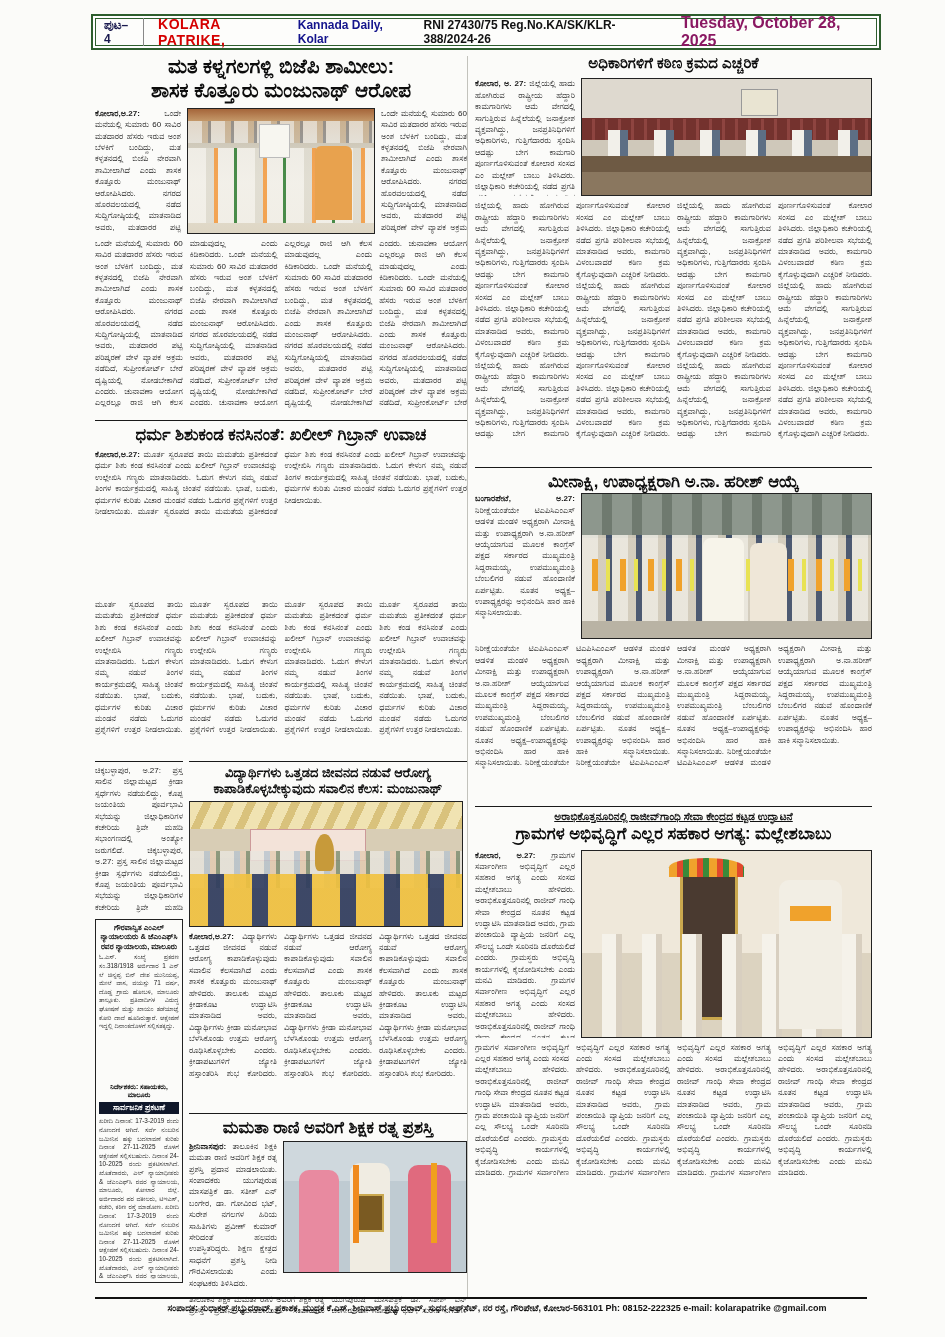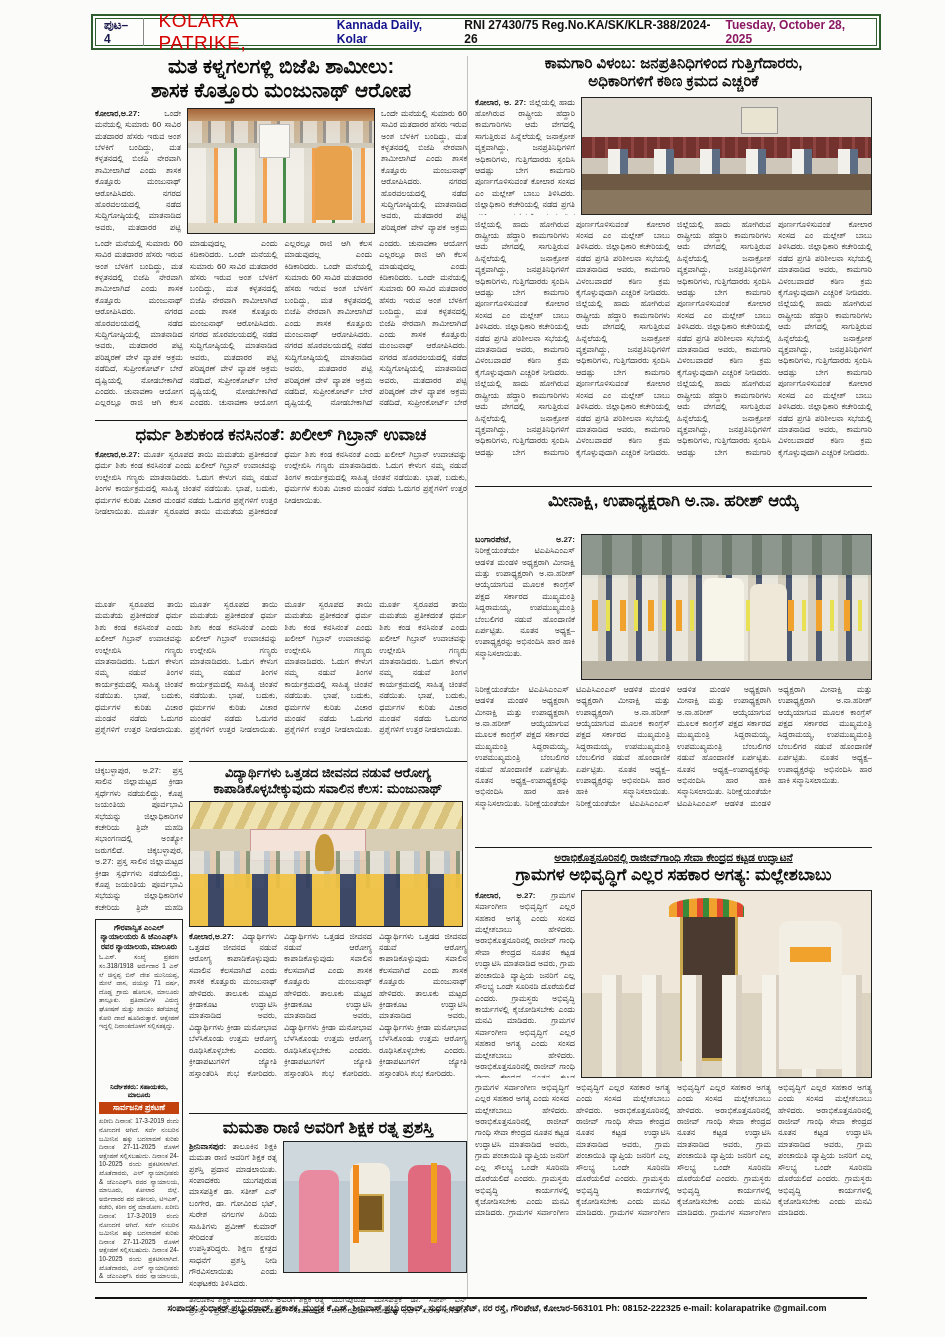--- a/index.html
+++ b/index.html
@@ -3,24 +3,24 @@
 <meta charset="utf-8">
 <style>
   html,body{margin:0;padding:0;background:#f6f6f3;font-family:"Liberation Sans",sans-serif;}
   .page{position:relative;width:945px;height:1337px;background:#fbfbf9;overflow:hidden;}
   .sheet{position:absolute;left:95px;top:14px;width:772px;height:1310px;}
 
   
   .masthead{position:absolute;left:0;top:4px;width:764px;height:26px;border:1px solid #2e5e2e;
     box-shadow:0 0 0 2px #ffffff,0 0 0 4px #2e5e2e;background:#fdfdfb;display:flex;align-items:center;padding:0 8px;gap:14px;}
   .mh-page{font-size:12px;font-weight:bold;color:#1a1a4e;border-right:1px solid #888;padding-right:10px;}
-  .mh-name{font-size:19px;font-weight:normal;color:#d50000;letter-spacing:.5px;}
+  .mh-name{font-size:14px;font-weight:bold;color:#d50000;letter-spacing:.5px;}
   .mh-sub{font-size:12px;font-weight:bold;color:#14148c;}
   .mh-rni{font-size:12px;font-weight:bold;color:#111;}
-  .mh-date{margin-left:auto;font-size:12px;font-weight:bold;color:#8a1862;}
+  .mh-date{margin-left:auto;font-size:16px;font-weight:bold;color:#8a1862;}
 
   
   .half-l{position:absolute;left:0;top:40px;width:372px;}
   .half-r{position:absolute;left:375px;top:40px;width:397px;}
   .vrule{position:absolute;left:372px;top:42px;width:1px;height:1243px;background:#c2c2bc;}
 
   .hl{font-weight:bold;color:#0c0c0c;text-align:center;line-height:1.22;}
   .hl-xl{font-size:20px;}
   .hl-l{font-size:16.5px;}
   .hl-m{font-size:15px;}
@@ -36,21 +36,21 @@
   .row{display:flex;gap:6px;}
   .sep{border-top:1px solid #1a1a1a;margin:4px 0 3px 0;}
 
   .photo{position:relative;border:1.5px solid #222;overflow:hidden;flex:none;}
 
   
   .notice-box{border:1px solid #222;padding:3px;margin-top:4px;}
   .notice-title{font-size:7.5px;font-weight:bold;text-align:center;line-height:9.5px;color:#111;}
   .notice-body{font-size:6.4px;line-height:8.6px;color:#222;text-align:justify;overflow:hidden;}
   .notice-sign{font-size:6.6px;font-weight:bold;text-align:center;margin-top:2px;}
-  .band{background:#c2410c;color:#fff;font-size:8px;font-weight:bold;text-align:center;padding:1px 0;margin:3px 0;}
+  .band{background:#0f172a;color:#fff;font-size:8px;font-weight:bold;text-align:center;padding:1px 0;margin:3px 0;}
 
   
   .footer-rule{position:absolute;left:0;top:1283px;width:772px;height:2px;background:#111;}
   .footer-txt{position:absolute;left:16px;top:1289px;width:772px;text-align:center;font-size:9px;font-weight:bold;color:#111;}
 
   
   .ph-strip{position:absolute;left:0;right:0;}
   .banner-inner{position:absolute;left:6%;top:10%;width:70%;height:55%;background:#f3efe2;border:1px solid #cbb;
     display:flex;flex-direction:column;align-items:center;justify-content:center;transform:rotate(-1deg);}
   .banner-l1{color:#c41111;font-weight:bold;font-size:15px;}
@@ -166,21 +166,20 @@
           <div class="body-txt cols-2" style="height:26px;margin-top:3px;">
             <span>ತಾಲೂಕಿನ ಶಿಕ್ಷಕಿ ಮಮತಾ ರಾಣಿ ಅವರಿಗೆ ಶಿಕ್ಷಕ ರತ್ನ ಪ್ರಶಸ್ತಿ ಪ್ರದಾನ ಮಾಡಲಾಯಿತು. ಸಂಪಾದಕರು ಯುಗಪುರುಷ ಮಾಸಪತ್ರಿಕೆ ಡಾ. ಸತೀಶ್ ಎನ್ ಬಂಗೇರ, ಡಾ. ಗೋವಿಂದ ಭಟ್, ಸುರೇಶ ನಗಲಗಳ ಹಿರಿಯ ಸಾಹಿತಿಗಳು ಪ್ರವೀಣ್ ಕುಮಾರ್ ಸೇರಿದಂತೆ ಹಲವರು ಉಪಸ್ಥಿತರಿದ್ದರು. ಶಿಕ್ಷಣ ಕ್ಷೇತ್ರದ ಸಾಧನೆಗೆ ಪ್ರಶಸ್ತಿ ನೀಡಿ ಗೌರವಿಸಲಾಯಿತು ಎಂದು ಸಂಘಟಕರು ತಿಳಿಸಿದರು.  </span>
           </div>
         </div>
       </div>
     </div>
 
     <div class="half-r" style="padding-left:5px;">
 
       <div>
-        <div class="hl hl-m">ಕಾಮಗಾರಿ ವಿಳಂಬ: ಜನಪ್ರತಿನಿಧಿಗಳಿಂದ ಗುತ್ತಿಗೆದಾರರು,</div>
         <div class="hl hl-m">ಅಧಿಕಾರಿಗಳಿಗೆ ಕಠಿಣ ಕ್ರಮದ ಎಚ್ಚರಿಕೆ</div>
         <div class="row" style="margin-top:6px;">
           <div class="body-txt" style="width:100px;height:118px;">
             <span class="dateline">ಕೋಲಾರ, ಅ. 27:</span>
             <span>ಜಿಲ್ಲೆಯಲ್ಲಿ ಹಾದು ಹೋಗಿರುವ ರಾಷ್ಟ್ರೀಯ ಹೆದ್ದಾರಿ ಕಾಮಗಾರಿಗಳು ಆಮೆ ವೇಗದಲ್ಲಿ ಸಾಗುತ್ತಿರುವ ಹಿನ್ನೆಲೆಯಲ್ಲಿ ಜನಾಕ್ರೋಶ ವ್ಯಕ್ತವಾಗಿದ್ದು, ಜನಪ್ರತಿನಿಧಿಗಳಿಗೆ ಅಧಿಕಾರಿಗಳು, ಗುತ್ತಿಗೆದಾರರು ಸ್ಪಂದಿಸಿ ಆದಷ್ಟು ಬೇಗ ಕಾಮಗಾರಿ ಪೂರ್ಣಗೊಳಿಸುವಂತೆ ಕೋಲಾರ ಸಂಸದ ಎಂ ಮಲ್ಲೇಶ್ ಬಾಬು ತಿಳಿಸಿದರು. ಜಿಲ್ಲಾಧಿಕಾರಿ ಕಚೇರಿಯಲ್ಲಿ ನಡೆದ ಪ್ರಗತಿ ಪರಿಶೀಲನಾ ಸಭೆಯಲ್ಲಿ ಮಾತನಾಡಿದ ಅವರು, ಕಾಮಗಾರಿ ವಿಳಂಬವಾದರೆ ಕಠಿಣ ಕ್ರಮ ಕೈಗೊಳ್ಳುವುದಾಗಿ ಎಚ್ಚರಿಕೆ ನೀಡಿದರು.  </span>
           </div>
           <div class="photo" style="flex:1;height:116px;background:linear-gradient(180deg,#ded9cf 0 34%,#74322e 34% 52%,#cfc8ba 52% 100%);">
             <div class="ph-strip" style="top:34%;height:18%;background:repeating-linear-gradient(90deg,#74322e 0 10px,#8e4440 10px 13px);"></div>
             <div class="ph-strip" style="top:44%;height:22%;background:repeating-linear-gradient(90deg,rgba(0,0,0,0) 0 26px,#f2f0ea 26px 38px,#5d6e84 38px 46px);"></div>
             <div class="ph-strip" style="bottom:0;height:34%;background:linear-gradient(180deg,#6e5a44 0 40%,#8a775f 40% 100%);"></div>
@@ -188,21 +187,21 @@
           </div>
         </div>
         <div class="body-txt cols-4" style="height:262px;margin-top:4px;">
           <span>ಜಿಲ್ಲೆಯಲ್ಲಿ ಹಾದು ಹೋಗಿರುವ ರಾಷ್ಟ್ರೀಯ ಹೆದ್ದಾರಿ ಕಾಮಗಾರಿಗಳು ಆಮೆ ವೇಗದಲ್ಲಿ ಸಾಗುತ್ತಿರುವ ಹಿನ್ನೆಲೆಯಲ್ಲಿ ಜನಾಕ್ರೋಶ ವ್ಯಕ್ತವಾಗಿದ್ದು, ಜನಪ್ರತಿನಿಧಿಗಳಿಗೆ ಅಧಿಕಾರಿಗಳು, ಗುತ್ತಿಗೆದಾರರು ಸ್ಪಂದಿಸಿ ಆದಷ್ಟು ಬೇಗ ಕಾಮಗಾರಿ ಪೂರ್ಣಗೊಳಿಸುವಂತೆ ಕೋಲಾರ ಸಂಸದ ಎಂ ಮಲ್ಲೇಶ್ ಬಾಬು ತಿಳಿಸಿದರು. ಜಿಲ್ಲಾಧಿಕಾರಿ ಕಚೇರಿಯಲ್ಲಿ ನಡೆದ ಪ್ರಗತಿ ಪರಿಶೀಲನಾ ಸಭೆಯಲ್ಲಿ ಮಾತನಾಡಿದ ಅವರು, ಕಾಮಗಾರಿ ವಿಳಂಬವಾದರೆ ಕಠಿಣ ಕ್ರಮ ಕೈಗೊಳ್ಳುವುದಾಗಿ ಎಚ್ಚರಿಕೆ ನೀಡಿದರು.  ಜಿಲ್ಲೆಯಲ್ಲಿ ಹಾದು ಹೋಗಿರುವ ರಾಷ್ಟ್ರೀಯ ಹೆದ್ದಾರಿ ಕಾಮಗಾರಿಗಳು ಆಮೆ ವೇಗದಲ್ಲಿ ಸಾಗುತ್ತಿರುವ ಹಿನ್ನೆಲೆಯಲ್ಲಿ ಜನಾಕ್ರೋಶ ವ್ಯಕ್ತವಾಗಿದ್ದು, ಜನಪ್ರತಿನಿಧಿಗಳಿಗೆ ಅಧಿಕಾರಿಗಳು, ಗುತ್ತಿಗೆದಾರರು ಸ್ಪಂದಿಸಿ ಆದಷ್ಟು ಬೇಗ ಕಾಮಗಾರಿ ಪೂರ್ಣಗೊಳಿಸುವಂತೆ ಕೋಲಾರ ಸಂಸದ ಎಂ ಮಲ್ಲೇಶ್ ಬಾಬು ತಿಳಿಸಿದರು. ಜಿಲ್ಲಾಧಿಕಾರಿ ಕಚೇರಿಯಲ್ಲಿ ನಡೆದ ಪ್ರಗತಿ ಪರಿಶೀಲನಾ ಸಭೆಯಲ್ಲಿ ಮಾತನಾಡಿದ ಅವರು, ಕಾಮಗಾರಿ ವಿಳಂಬವಾದರೆ ಕಠಿಣ ಕ್ರಮ ಕೈಗೊಳ್ಳುವುದಾಗಿ ಎಚ್ಚರಿಕೆ ನೀಡಿದರು.  ಜಿಲ್ಲೆಯಲ್ಲಿ ಹಾದು ಹೋಗಿರುವ ರಾಷ್ಟ್ರೀಯ ಹೆದ್ದಾರಿ ಕಾಮಗಾರಿಗಳು ಆಮೆ ವೇಗದಲ್ಲಿ ಸಾಗುತ್ತಿರುವ ಹಿನ್ನೆಲೆಯಲ್ಲಿ ಜನಾಕ್ರೋಶ ವ್ಯಕ್ತವಾಗಿದ್ದು, ಜನಪ್ರತಿನಿಧಿಗಳಿಗೆ ಅಧಿಕಾರಿಗಳು, ಗುತ್ತಿಗೆದಾರರು ಸ್ಪಂದಿಸಿ ಆದಷ್ಟು ಬೇಗ ಕಾಮಗಾರಿ ಪೂರ್ಣಗೊಳಿಸುವಂತೆ ಕೋಲಾರ ಸಂಸದ ಎಂ ಮಲ್ಲೇಶ್ ಬಾಬು ತಿಳಿಸಿದರು. ಜಿಲ್ಲಾಧಿಕಾರಿ ಕಚೇರಿಯಲ್ಲಿ ನಡೆದ ಪ್ರಗತಿ ಪರಿಶೀಲನಾ ಸಭೆಯಲ್ಲಿ ಮಾತನಾಡಿದ ಅವರು, ಕಾಮಗಾರಿ ವಿಳಂಬವಾದರೆ ಕಠಿಣ ಕ್ರಮ ಕೈಗೊಳ್ಳುವುದಾಗಿ ಎಚ್ಚರಿಕೆ ನೀಡಿದರು.  ಜಿಲ್ಲೆಯಲ್ಲಿ ಹಾದು ಹೋಗಿರುವ ರಾಷ್ಟ್ರೀಯ ಹೆದ್ದಾರಿ ಕಾಮಗಾರಿಗಳು ಆಮೆ ವೇಗದಲ್ಲಿ ಸಾಗುತ್ತಿರುವ ಹಿನ್ನೆಲೆಯಲ್ಲಿ ಜನಾಕ್ರೋಶ ವ್ಯಕ್ತವಾಗಿದ್ದು, ಜನಪ್ರತಿನಿಧಿಗಳಿಗೆ ಅಧಿಕಾರಿಗಳು, ಗುತ್ತಿಗೆದಾರರು ಸ್ಪಂದಿಸಿ ಆದಷ್ಟು ಬೇಗ ಕಾಮಗಾರಿ ಪೂರ್ಣಗೊಳಿಸುವಂತೆ ಕೋಲಾರ ಸಂಸದ ಎಂ ಮಲ್ಲೇಶ್ ಬಾಬು ತಿಳಿಸಿದರು. ಜಿಲ್ಲಾಧಿಕಾರಿ ಕಚೇರಿಯಲ್ಲಿ ನಡೆದ ಪ್ರಗತಿ ಪರಿಶೀಲನಾ ಸಭೆಯಲ್ಲಿ ಮಾತನಾಡಿದ ಅವರು, ಕಾಮಗಾರಿ ವಿಳಂಬವಾದರೆ ಕಠಿಣ ಕ್ರಮ ಕೈಗೊಳ್ಳುವುದಾಗಿ ಎಚ್ಚರಿಕೆ ನೀಡಿದರು.  ಜಿಲ್ಲೆಯಲ್ಲಿ ಹಾದು ಹೋಗಿರುವ ರಾಷ್ಟ್ರೀಯ ಹೆದ್ದಾರಿ ಕಾಮಗಾರಿಗಳು ಆಮೆ ವೇಗದಲ್ಲಿ ಸಾಗುತ್ತಿರುವ ಹಿನ್ನೆಲೆಯಲ್ಲಿ ಜನಾಕ್ರೋಶ ವ್ಯಕ್ತವಾಗಿದ್ದು, ಜನಪ್ರತಿನಿಧಿಗಳಿಗೆ ಅಧಿಕಾರಿಗಳು, ಗುತ್ತಿಗೆದಾರರು ಸ್ಪಂದಿಸಿ ಆದಷ್ಟು ಬೇಗ ಕಾಮಗಾರಿ ಪೂರ್ಣಗೊಳಿಸುವಂತೆ ಕೋಲಾರ ಸಂಸದ ಎಂ ಮಲ್ಲೇಶ್ ಬಾಬು ತಿಳಿಸಿದರು. ಜಿಲ್ಲಾಧಿಕಾರಿ ಕಚೇರಿಯಲ್ಲಿ ನಡೆದ ಪ್ರಗತಿ ಪರಿಶೀಲನಾ ಸಭೆಯಲ್ಲಿ ಮಾತನಾಡಿದ ಅವರು, ಕಾಮಗಾರಿ ವಿಳಂಬವಾದರೆ ಕಠಿಣ ಕ್ರಮ ಕೈಗೊಳ್ಳುವುದಾಗಿ ಎಚ್ಚರಿಕೆ ನೀಡಿದರು.  ಜಿಲ್ಲೆಯಲ್ಲಿ ಹಾದು ಹೋಗಿರುವ ರಾಷ್ಟ್ರೀಯ ಹೆದ್ದಾರಿ ಕಾಮಗಾರಿಗಳು ಆಮೆ ವೇಗದಲ್ಲಿ ಸಾಗುತ್ತಿರುವ ಹಿನ್ನೆಲೆಯಲ್ಲಿ ಜನಾಕ್ರೋಶ ವ್ಯಕ್ತವಾಗಿದ್ದು, ಜನಪ್ರತಿನಿಧಿಗಳಿಗೆ ಅಧಿಕಾರಿಗಳು, ಗುತ್ತಿಗೆದಾರರು ಸ್ಪಂದಿಸಿ ಆದಷ್ಟು ಬೇಗ ಕಾಮಗಾರಿ ಪೂರ್ಣಗೊಳಿಸುವಂತೆ ಕೋಲಾರ ಸಂಸದ ಎಂ ಮಲ್ಲೇಶ್ ಬಾಬು ತಿಳಿಸಿದರು. ಜಿಲ್ಲಾಧಿಕಾರಿ ಕಚೇರಿಯಲ್ಲಿ ನಡೆದ ಪ್ರಗತಿ ಪರಿಶೀಲನಾ ಸಭೆಯಲ್ಲಿ ಮಾತನಾಡಿದ ಅವರು, ಕಾಮಗಾರಿ ವಿಳಂಬವಾದರೆ ಕಠಿಣ ಕ್ರಮ ಕೈಗೊಳ್ಳುವುದಾಗಿ ಎಚ್ಚರಿಕೆ ನೀಡಿದರು.  </span>
         </div>
       </div>
 
       <div style="margin-top:5px;">
         <div class="sep"></div>
         <div class="hl hl-l">ಮೀನಾಕ್ಷಿ, ಉಪಾಧ್ಯಕ್ಷರಾಗಿ ಅ.ನಾ. ಹರೀಶ್ ಆಯ್ಕೆ</div>
-        <div class="row" style="margin-top:24px;">
+        <div class="row" style="margin-top:2px;">
           <div class="body-txt" style="width:100px;height:146px;">
             <span class="dateline">ಬಂಗಾರಪೇಟೆ, ಅ.27:</span>
             <span>ನಿರೀಕ್ಷೆಯಂತೆಯೇ ಟಿಎಪಿಸಿಎಂಎಸ್ ಆಡಳಿತ ಮಂಡಳಿ ಅಧ್ಯಕ್ಷರಾಗಿ ಮೀನಾಕ್ಷಿ ಮತ್ತು ಉಪಾಧ್ಯಕ್ಷರಾಗಿ ಅ.ನಾ.ಹರೀಶ್ ಆಯ್ಕೆಯಾಗುವ ಮೂಲಕ ಕಾಂಗ್ರೆಸ್ ಪಕ್ಷದ ಸರ್ಕಾರದ ಮುಖ್ಯಮಂತ್ರಿ ಸಿದ್ದರಾಮಯ್ಯ, ಉಪಮುಖ್ಯಮಂತ್ರಿ ಬೆಂಬಲಿಗರ ನಡುವೆ ಹೊಂದಾಣಿಕೆ ಏರ್ಪಟ್ಟಿತು. ನೂತನ ಅಧ್ಯಕ್ಷ–ಉಪಾಧ್ಯಕ್ಷರನ್ನು ಅಭಿನಂದಿಸಿ ಹಾರ ಹಾಕಿ ಸನ್ಮಾನಿಸಲಾಯಿತು.  </span>
           </div>
           <div class="photo" style="flex:1;height:144px;background:linear-gradient(180deg,#9aa39a 0 30%,#b9b3a4 30% 100%);">
             <div class="ph-strip" style="top:0;height:30%;background:repeating-linear-gradient(90deg,#8d978d 0 20px,#6f7a6f 20px 30px);"></div>
             <div class="ph-strip" style="top:28%;height:60%;background:repeating-linear-gradient(90deg,#f2efe6 0 16px,#d9d2c2 16px 24px,#3a4a68 24px 30px);opacity:.85;"></div>
             <div class="ph-strip" style="top:45%;height:22%;background:repeating-linear-gradient(90deg,rgba(0,0,0,0) 0 10px,#f0a22c 10px 16px,rgba(0,0,0,0) 16px 24px,#e8e253 24px 28px);"></div>
             <div style="position:absolute;left:42%;top:30%;width:14%;height:58%;background:#f7f4ea;border-radius:8px 8px 0 0;"></div>
             <div style="position:absolute;left:58%;top:34%;width:13%;height:54%;background:#eef: ;background:#efe7d8;border-radius:8px 8px 0 0;"></div>

